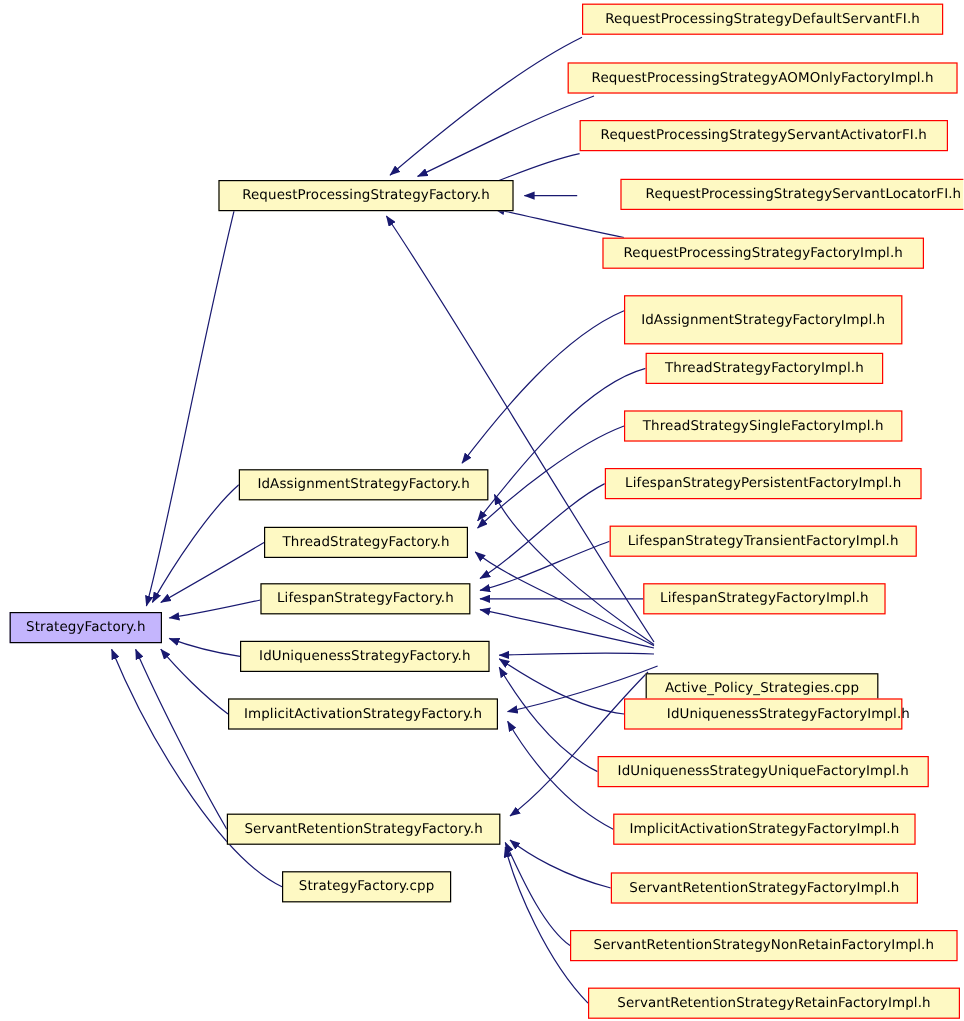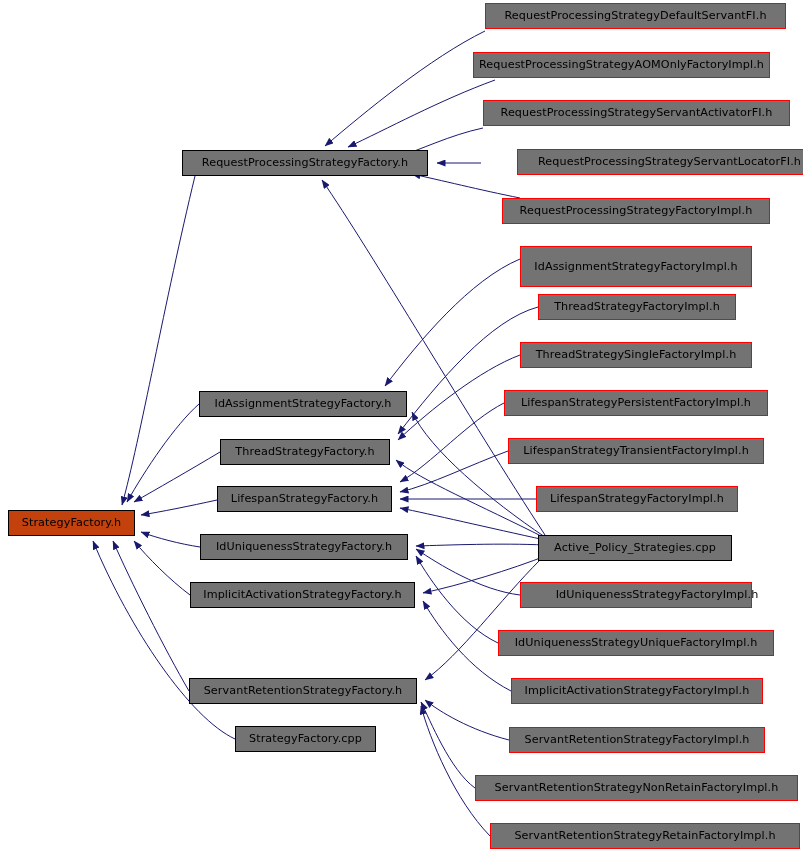--- a/index.html
+++ b/index.html
@@ -21,35 +21,35 @@
     width: 803px;
     height: 851px;
     pointer-events: none;
   }
   .node {
     position: absolute;
     box-sizing: border-box;
     display: flex;
     align-items: center;
     justify-content: center;
-    background: #737373;
+    background: #fef9c3;
     border: 1px solid #ff0000;
     font-size: 11.2px;
     color: #000000;
     white-space: nowrap;
     letter-spacing: 0.1px;
     line-height: 1;
     z-index: 2;
   }
   .node.black {
     border: 1px solid #000000;
   }
   .node.current {
     border: 1px solid #000000;
-    background: #c2410c;
+    background: #c4b5fd;
   }
 </style>
 </head>
 <body>
 
 <div id="graph">
   <svg id="edges" viewBox="0 0 803 851" width="803" height="851">
     <defs>
       <marker id="arrowhead" markerWidth="9" markerHeight="7" refX="8.5" refY="3.5" orient="auto" markerUnits="userSpaceOnUse">
         <polygon points="0 0, 9 3.5, 0 7" fill="#191970"></polygon>
@@ -87,31 +87,31 @@
         <path d="M 509 740 C 470 730 440 712 425 700" fill="none" stroke="#191970" stroke-width="1" marker-end="url(#arrowhead)"></path>
         <path d="M 475 788 C 450 770 430 720 421 702" fill="none" stroke="#191970" stroke-width="1" marker-end="url(#arrowhead)"></path>
         <path d="M 490 836 C 455 800 430 740 421 706" fill="none" stroke="#191970" stroke-width="1" marker-end="url(#arrowhead)"></path>
         <path d="M 540 560 C 500 600 460 655 425 680" fill="none" stroke="#191970" stroke-width="1" marker-end="url(#arrowhead)"></path>
       </g>
   </svg>
   <div id="nodes">
       <div class="node current" style="left: 8px; top: 510px; width: 127px; height: 26px;">StrategyFactory.h</div>
       <div class="node black" style="left: 182px; top: 150px; width: 246px; height: 26px;">RequestProcessingStrategyFactory.h</div>
       <div class="node" style="left: 485px; top: 3px; width: 301px; height: 26px;">RequestProcessingStrategyDefaultServantFI.h</div>
-      <div class="node" style="left: 473px; top: 52px; width: 297px; height: 26px;">RequestProcessingStrategyAOMOnlyFactoryImpl.h</div>
+      <div class="node" style="left: 473px; top: 52px; width: 325px; height: 26px;">RequestProcessingStrategyAOMOnlyFactoryImpl.h</div>
       <div class="node" style="left: 483px; top: 100px; width: 307px; height: 26px;">RequestProcessingStrategyServantActivatorFI.h</div>
       <div class="node" style="left: 481px; top: 149px; width: 305px; height: 26px; margin-left: 36px;">RequestProcessingStrategyServantLocatorFI.h</div>
       <div class="node" style="left: 502px; top: 198px; width: 268px; height: 26px;">RequestProcessingStrategyFactoryImpl.h</div>
       <div class="node" style="left: 520px; top: 246px; width: 232px; height: 41px;">IdAssignmentStrategyFactoryImpl.h</div>
       <div class="node" style="left: 538px; top: 294px; width: 198px; height: 26px;">ThreadStrategyFactoryImpl.h</div>
       <div class="node" style="left: 520px; top: 342px; width: 232px; height: 26px;">ThreadStrategySingleFactoryImpl.h</div>
       <div class="node" style="left: 504px; top: 390px; width: 264px; height: 26px;">LifespanStrategyPersistentFactoryImpl.h</div>
       <div class="node" style="left: 508px; top: 438px; width: 256px; height: 26px;">LifespanStrategyTransientFactoryImpl.h</div>
       <div class="node" style="left: 536px; top: 486px; width: 202px; height: 26px;">LifespanStrategyFactoryImpl.h</div>
-      <div class="node black" style="left: 538px; top: 535px; width: 194px; height: 26px;">Active_Policy_Strategies.cpp</div>
+      <div class="node black" style="left: 538px; top: 561px; width: 194px; height: 26px;">Active_Policy_Strategies.cpp</div>
       <div class="node" style="left: 520px; top: 582px; width: 232px; height: 26px; padding-left: 42px;">IdUniquenessStrategyFactoryImpl.h</div>
       <div class="node" style="left: 498px; top: 630px; width: 276px; height: 26px;">IdUniquenessStrategyUniqueFactoryImpl.h</div>
       <div class="node" style="left: 511px; top: 678px; width: 252px; height: 26px;">ImplicitActivationStrategyFactoryImpl.h</div>
       <div class="node" style="left: 509px; top: 727px; width: 256px; height: 26px;">ServantRetentionStrategyFactoryImpl.h</div>
       <div class="node" style="left: 475px; top: 775px; width: 323px; height: 26px;">ServantRetentionStrategyNonRetainFactoryImpl.h</div>
       <div class="node" style="left: 490px; top: 823px; width: 310px; height: 26px;">ServantRetentionStrategyRetainFactoryImpl.h</div>
       <div class="node black" style="left: 199px; top: 391px; width: 208px; height: 26px;">IdAssignmentStrategyFactory.h</div>
       <div class="node black" style="left: 220px; top: 439px; width: 170px; height: 26px;">ThreadStrategyFactory.h</div>
       <div class="node black" style="left: 217px; top: 486px; width: 175px; height: 26px;">LifespanStrategyFactory.h</div>
       <div class="node black" style="left: 200px; top: 534px; width: 208px; height: 26px;">IdUniquenessStrategyFactory.h</div>

